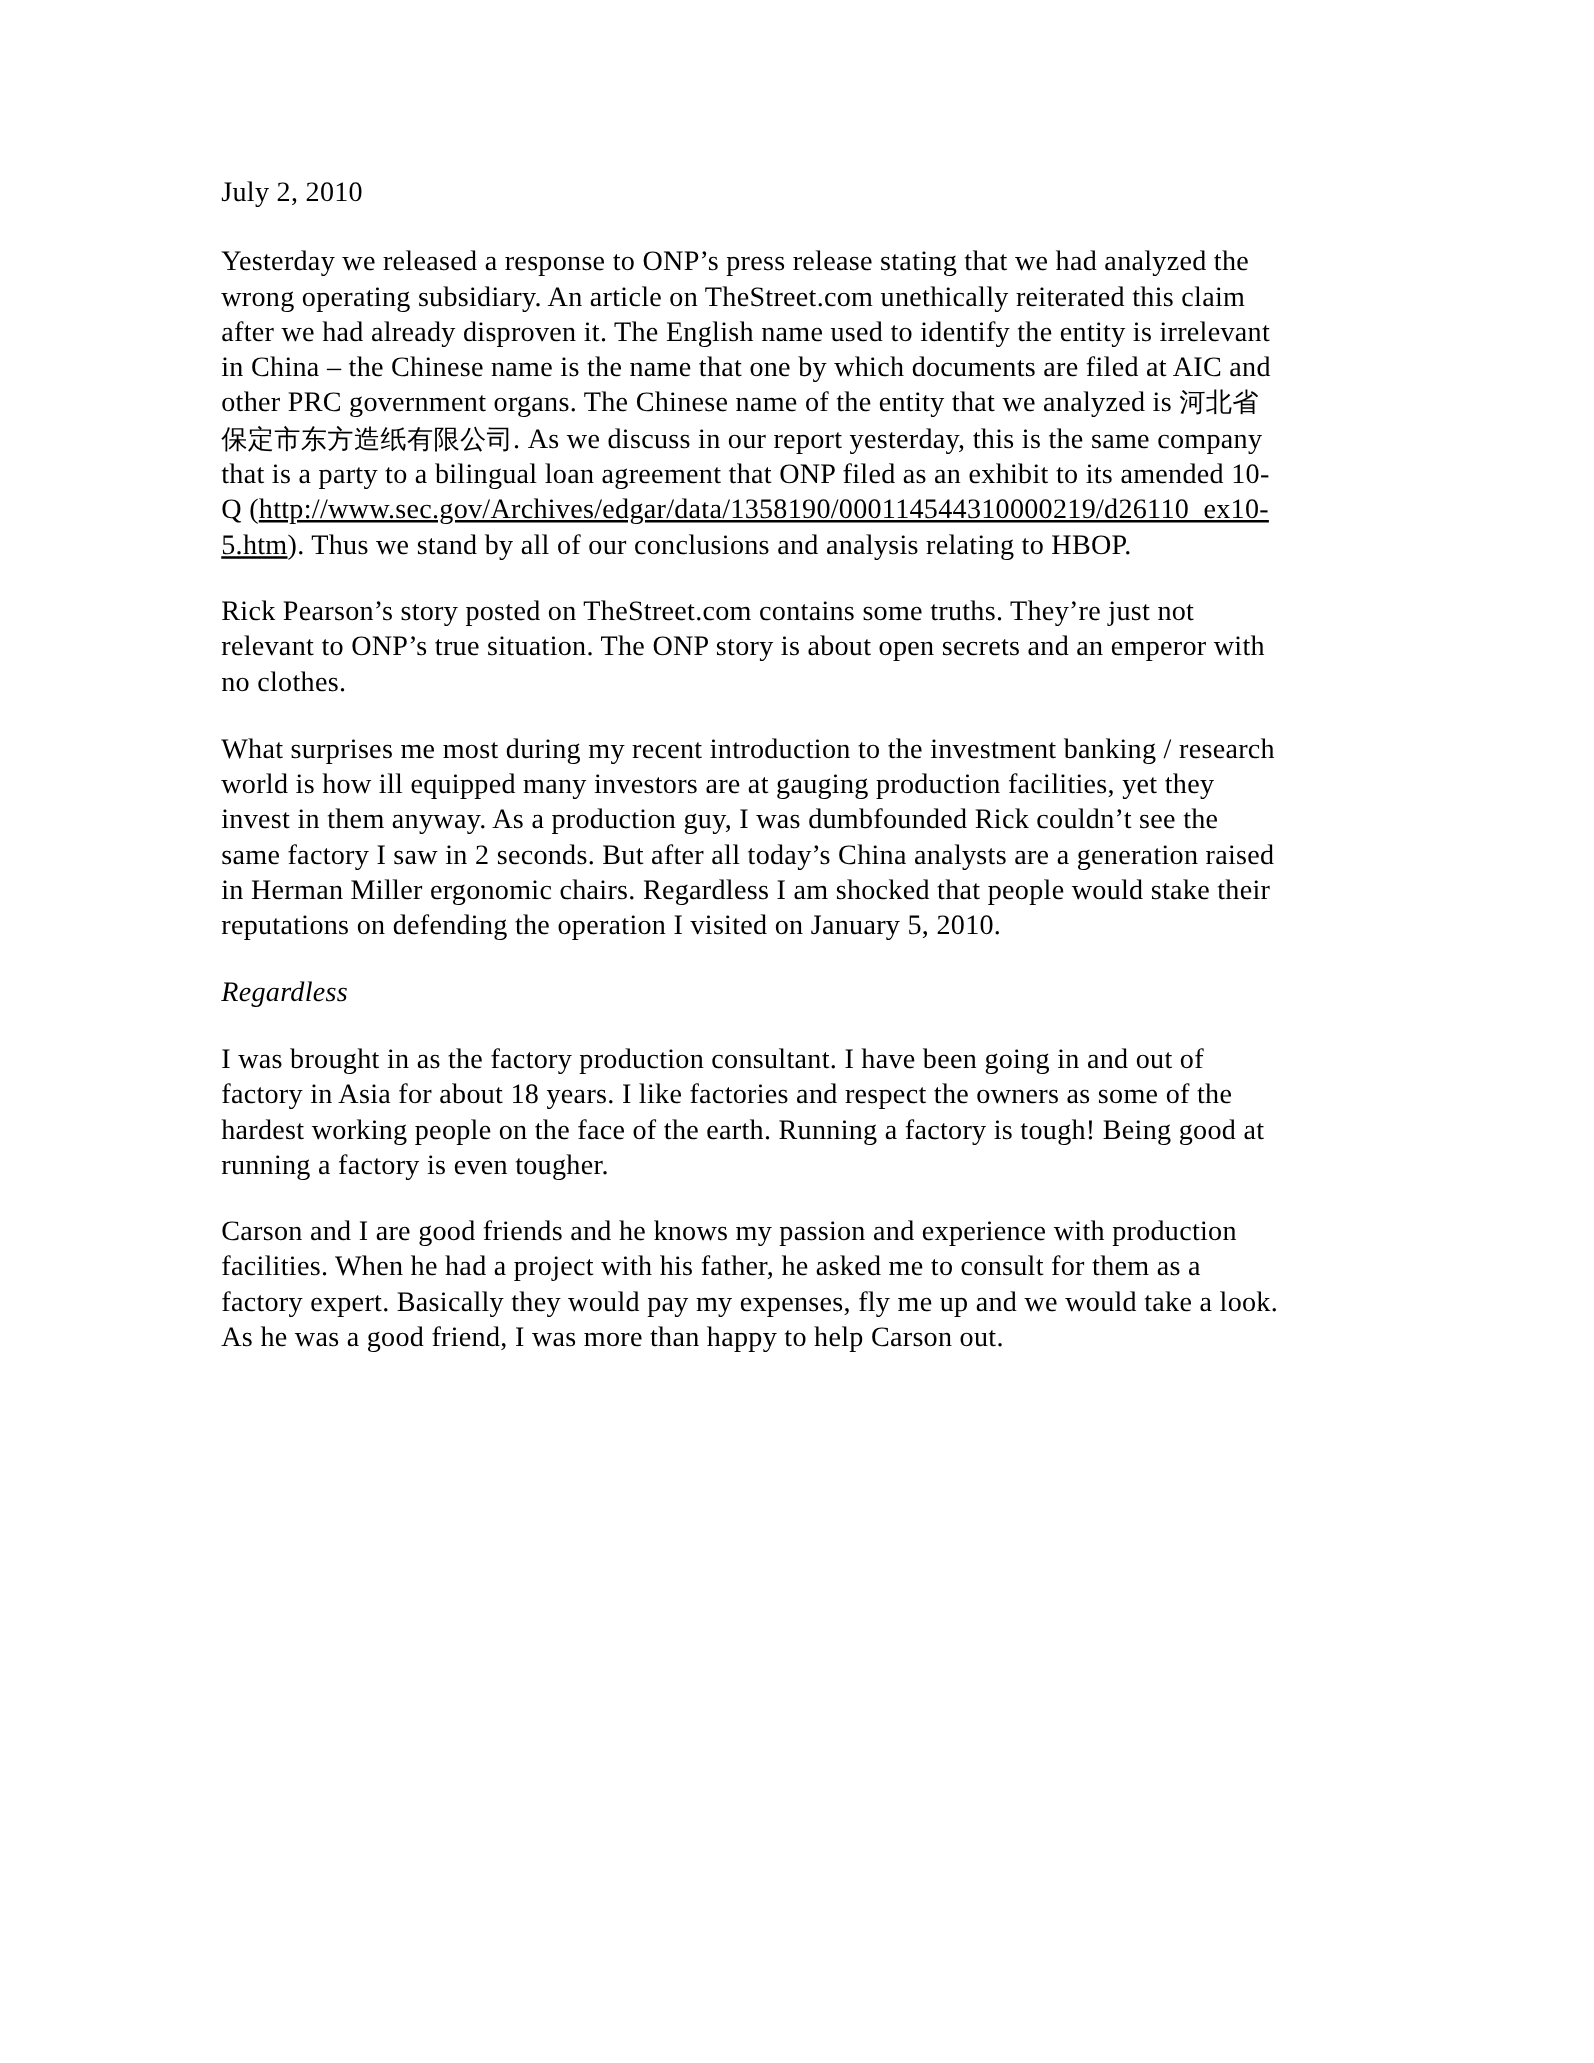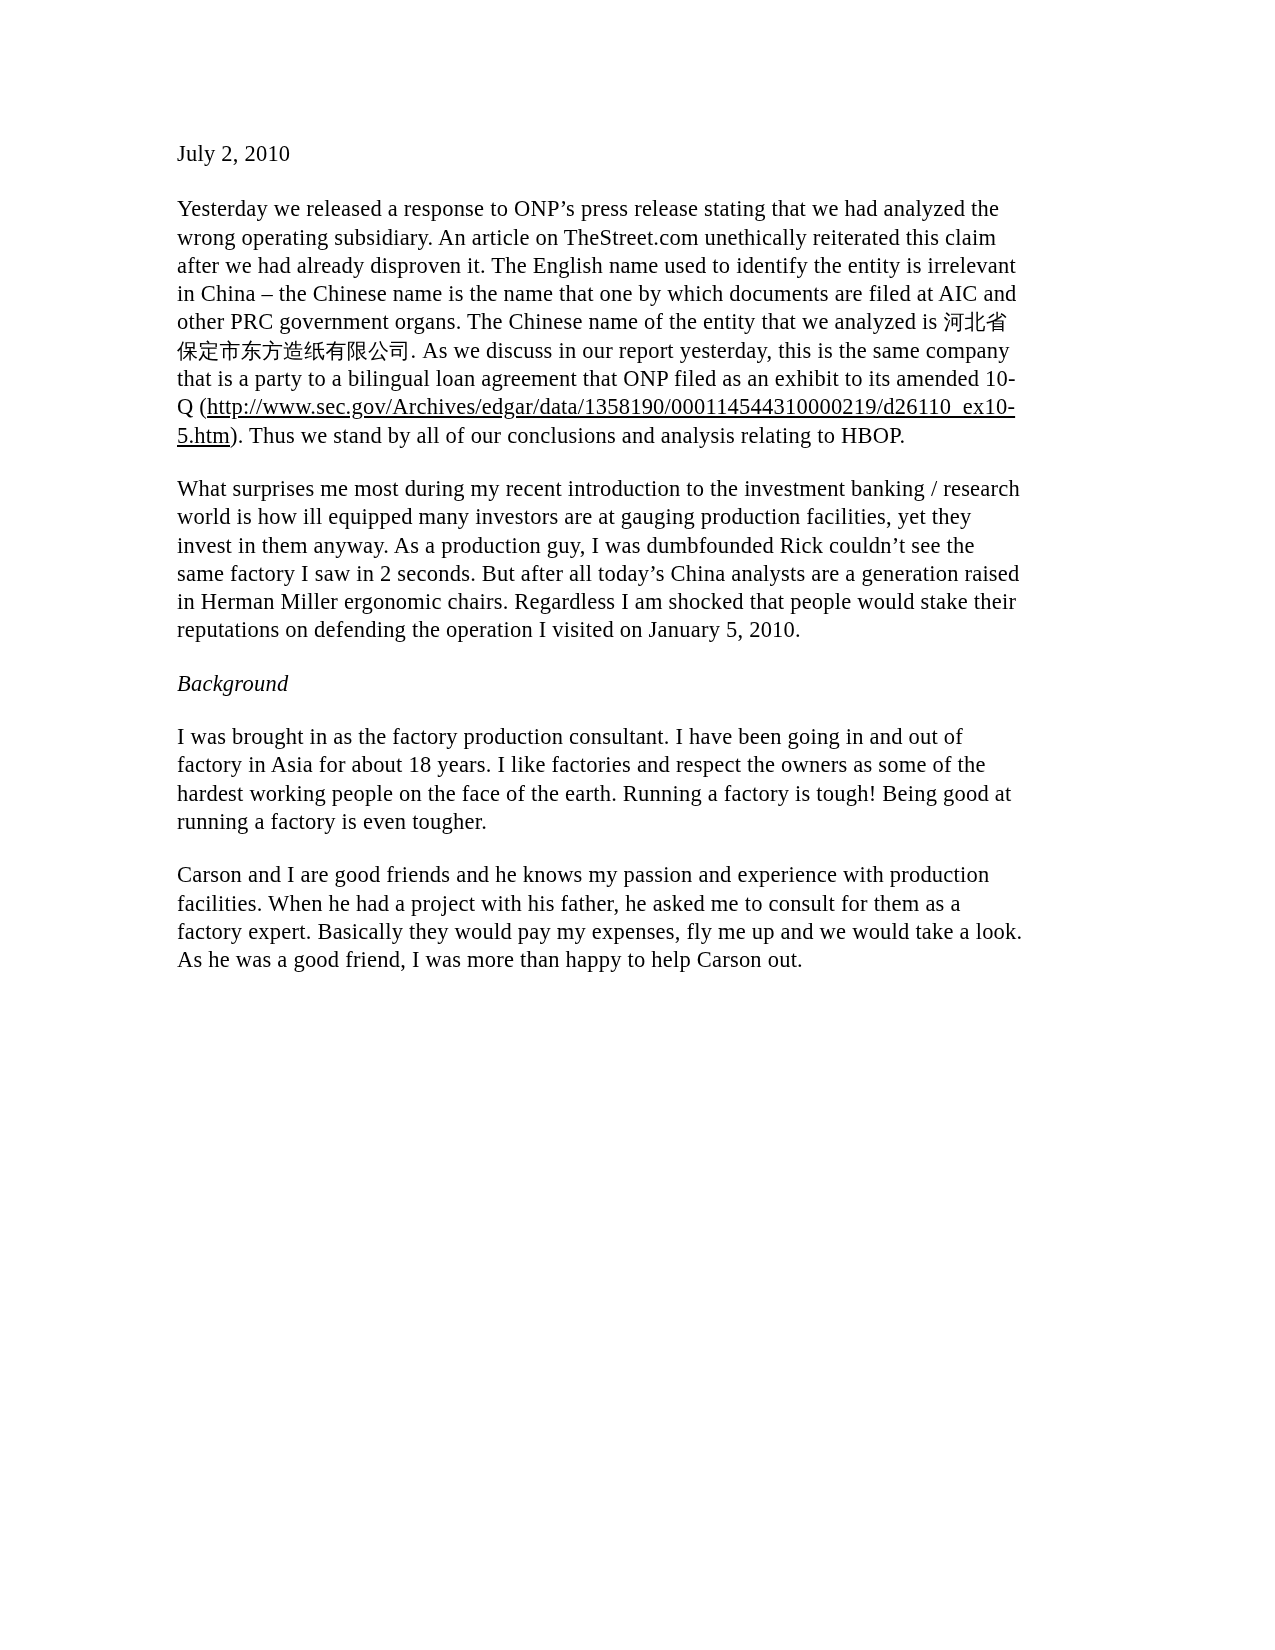--- a/index.html
+++ b/index.html
@@ -62,23 +62,24 @@
 
 <div class="page">
   <div class="content doc-text">
 
     <p class="date-line">July 2, 2010</p>
 
     <p class="para"><span>Yesterday we released a response to ONP’s press release stating that we had analyzed the wrong operating subsidiary.  An article on TheStreet.com unethically reiterated this claim after we had already disproven it.  The English name used to identify the entity is irrelevant in China – the Chinese name is the name that one by which documents are filed at AIC and other PRC government organs.  The Chinese name of the entity that we analyzed is </span><span class="cjk">河北省保定市东方造纸有限公司</span><span>.  As we discuss in our report yesterday, this is the same company that is a party to a bilingual loan agreement that ONP filed as an exhibit to its amended 10-Q (</span><a class="doc-link" href="#">http://www.sec.gov/Archives/edgar/data/1358190/000114544310000219/d26110_ex10-5.htm</a><span>).  Thus we stand by all of our conclusions and analysis relating to HBOP.</span></p>
 
 
 
+    <p class="para">Rick Pearson’s story posted on TheStreet.com contains some truths.  They’re just not relevant to ONP’s true situation. The ONP story is about open secrets and an emperor with no clothes.</p>
 
     <p class="para">What surprises me most during my recent introduction to the investment banking / research world is how ill equipped many investors are at gauging production facilities, yet they invest in them anyway.  As a production guy, I was dumbfounded Rick couldn’t see the same factory I saw in 2 seconds.  But after all today’s China analysts are a generation raised in Herman Miller ergonomic chairs.  Regardless I am shocked that people would stake their reputations on defending the operation I visited on January 5, 2010.</p>
 
-    <p class="heading-italic">Background</p>
+    <p class="heading-italic">Regardless</p>
 
     <p class="para">I was brought in as the factory production consultant.  I have been going in and out of factory in Asia for about 18 years.  I like factories and respect the owners as some of the hardest working people on the face of the earth.  Running a factory is tough! Being good at running a factory is even tougher.</p>
 
     <p class="para">Carson and I are good friends and he knows my passion and experience with production facilities.  When he had a project with his father, he asked me to consult for them as a factory expert.  Basically they would pay my expenses, fly me up and we would take a look.  As he was a good friend, I was more than happy to help Carson out.</p>
 
   </div>
 </div>
 
 </body></html>

